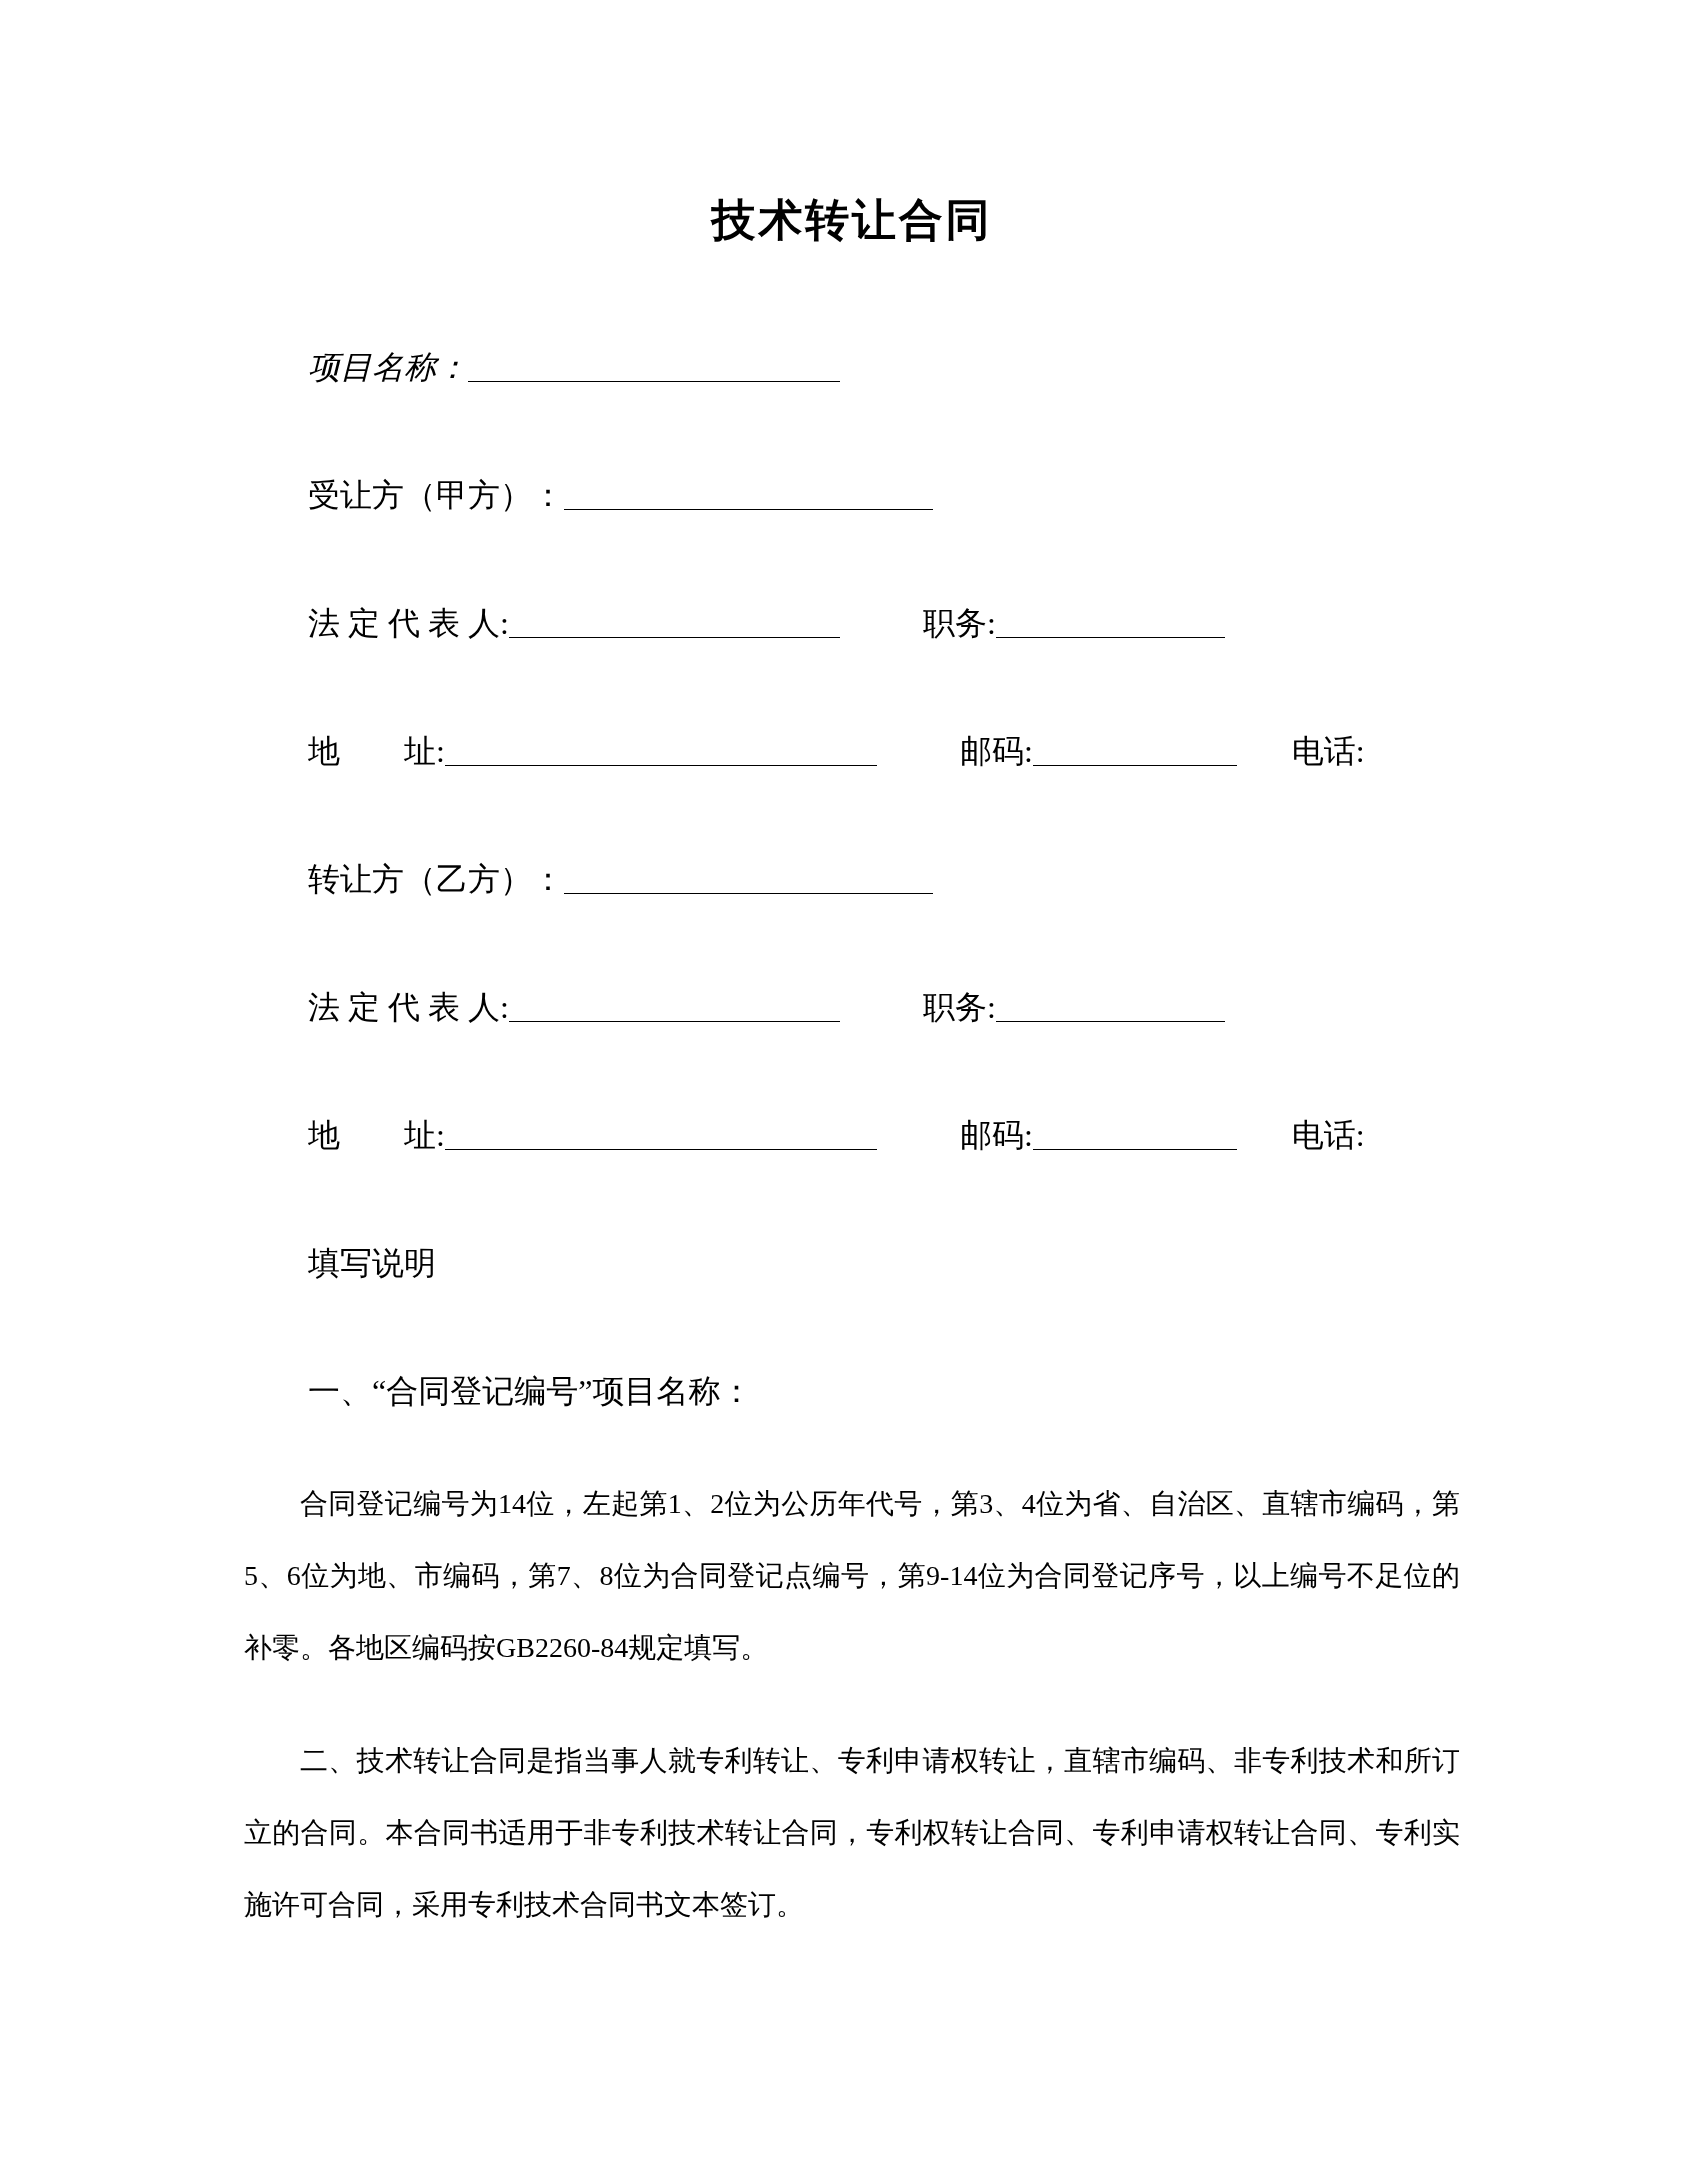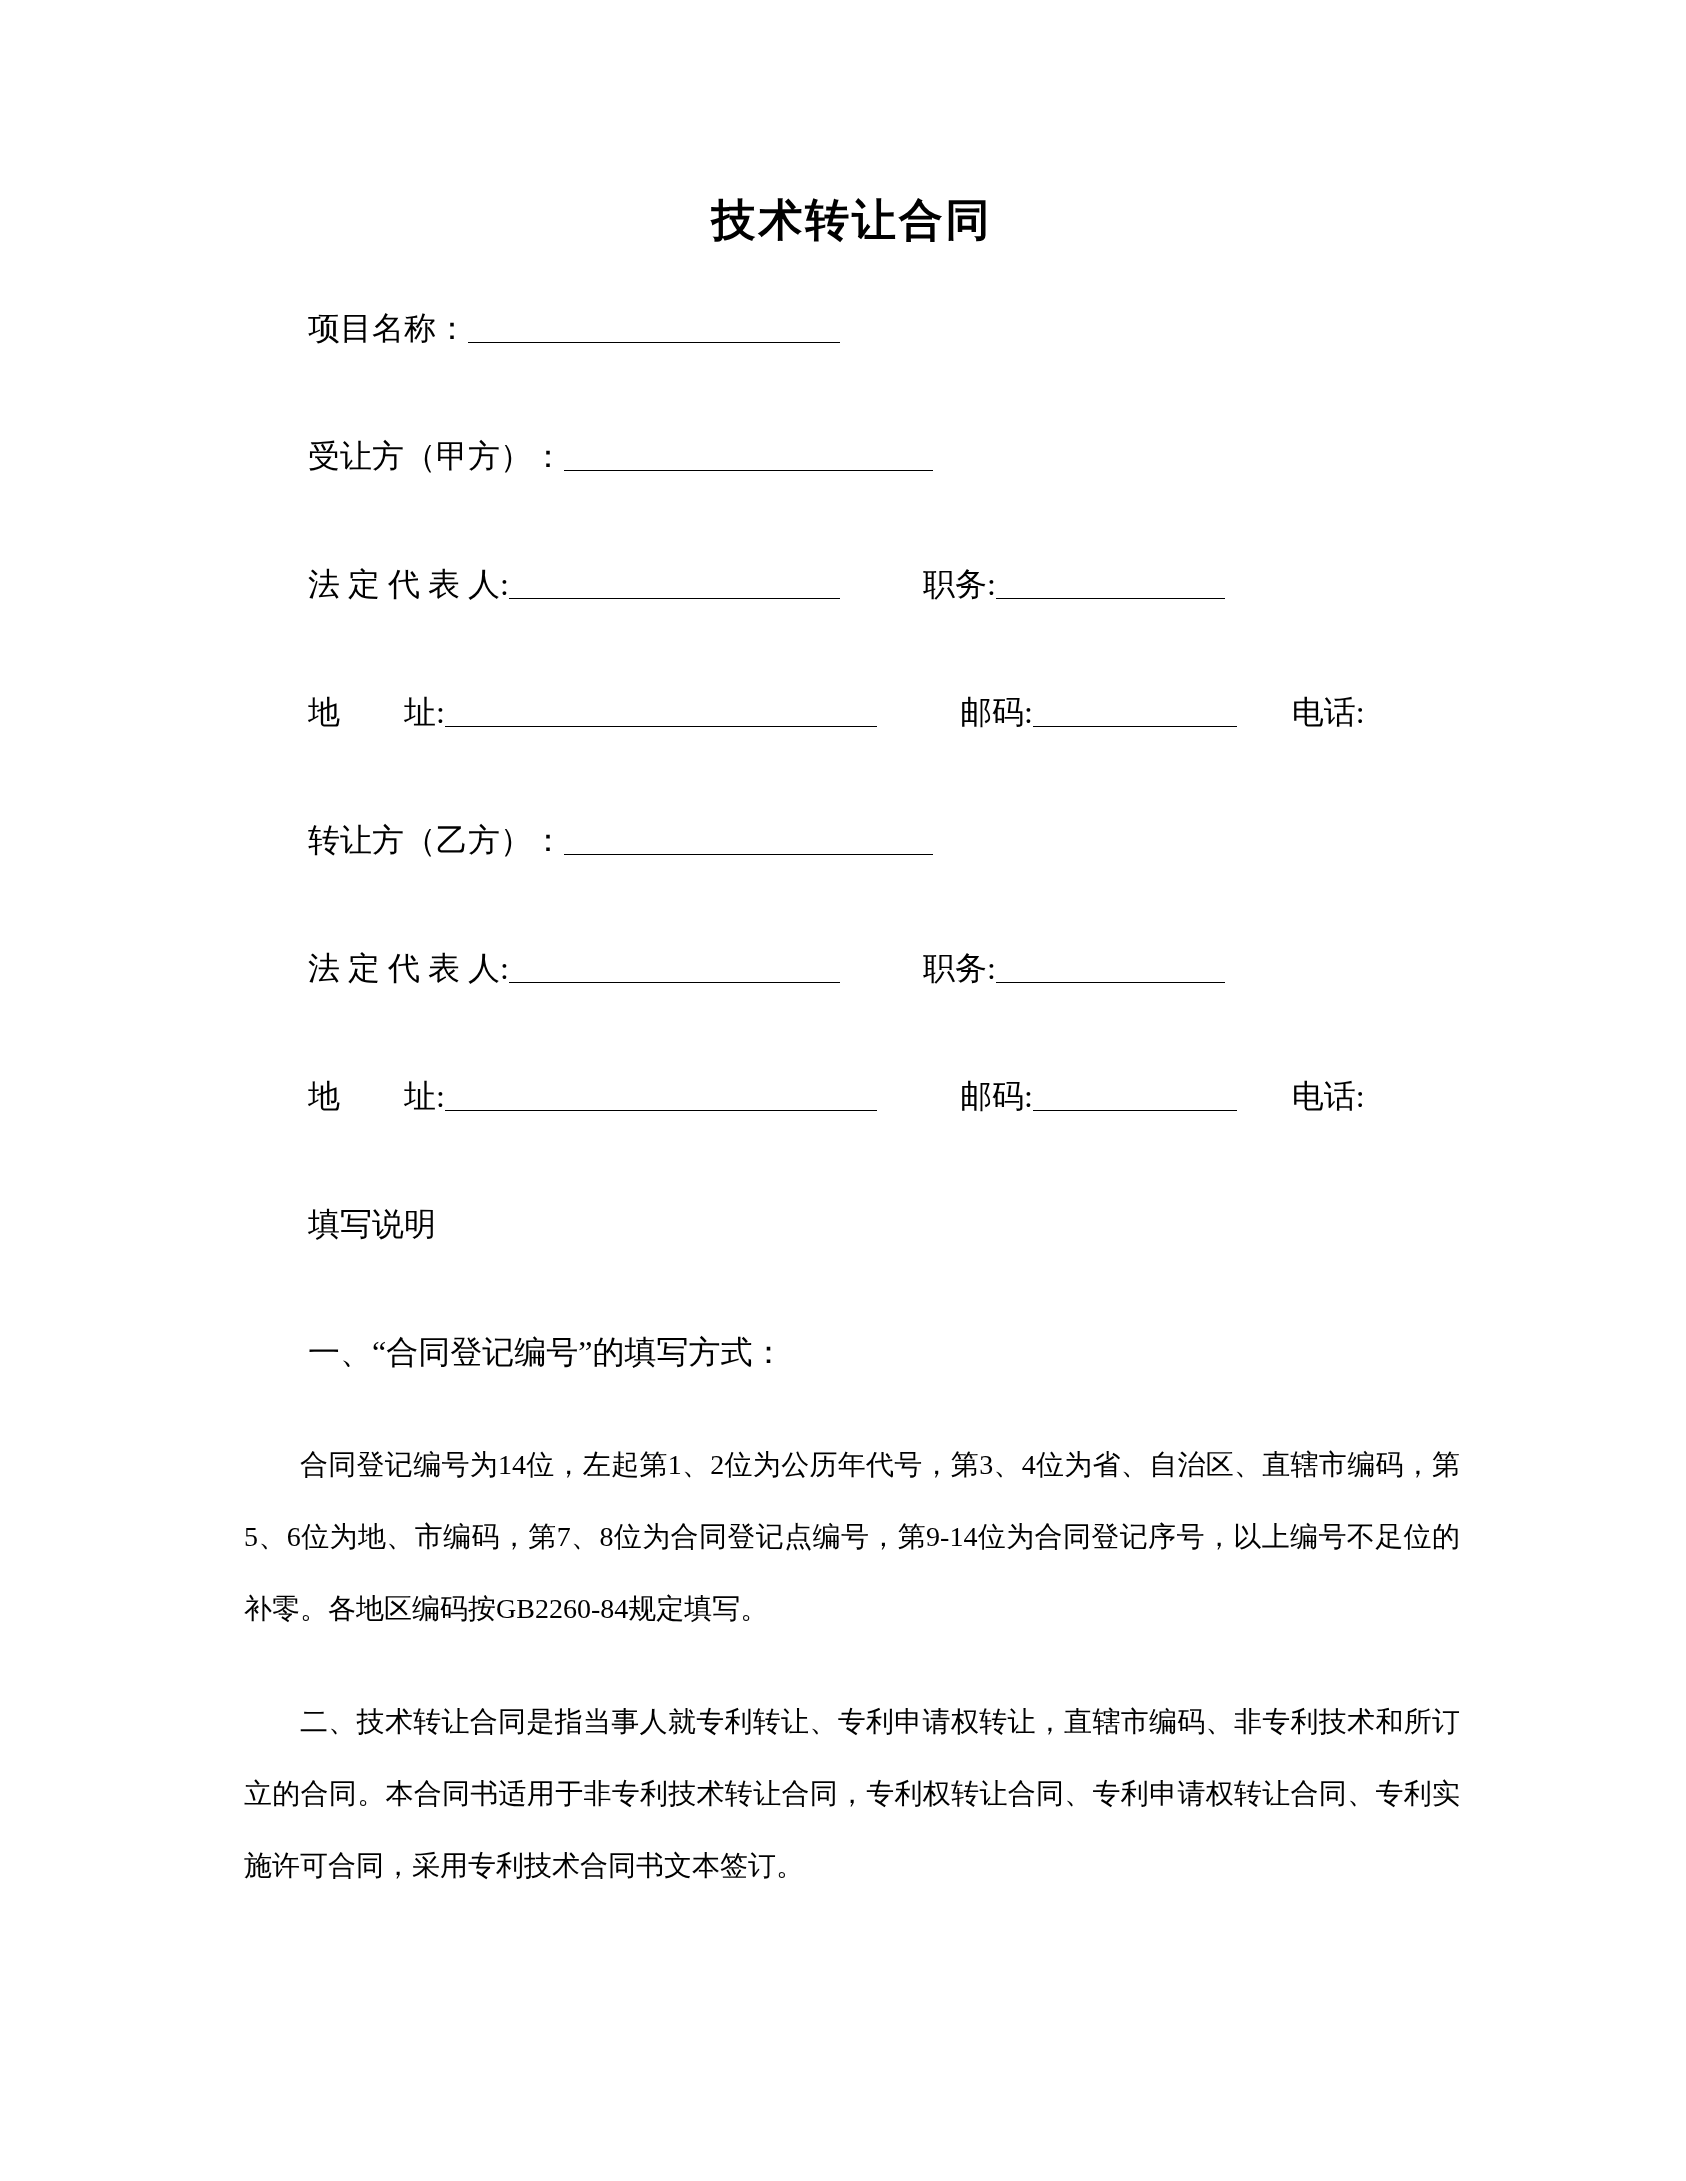--- a/index.html
+++ b/index.html
@@ -24,21 +24,21 @@
     text-align: center;
     letter-spacing: 2.8px;
   }
   .row {
     font-size: 32px;
     line-height: 44px;
     margin-top: 84px;
     text-indent: 2em;
     white-space: nowrap;
   }
-  .row.first { margin-top: 56px; }
+  .row.first { margin-top: 95px; font-style: italic; }
   .blank {
     display: inline-block;
     height: 29px;
     border-bottom: 1.8px solid #000000;
     vertical-align: -3.7px;
   }
   .blank-project  { width: 372px; }
   .blank-party    { width: 369px; }
   .blank-rep      { width: 331px; }
   .blank-position { width: 229px; }
@@ -88,21 +88,21 @@
 
   <div class="row">
     <span>地　　址:</span><span class="blank blank-address"></span><span class="gap-90">邮码:</span><span class="blank blank-postcode"></span><span class="gap-60">电话:</span>
   </div>
 
   <div class="row">
     <span>填写说明</span>
   </div>
 
   <div class="row">
-    <span>一、“合同登记编号”的填写方式：</span>
+    <span>一、“合同登记编号”项目名称：</span>
   </div>
 
   <p class="para">合同登记编号为14位，左起第1、2位为公历年代号，第3、4位为省、自治区、直辖市编码，第5、6位为地、市编码，第7、8位为合同登记点编号，第9-14位为合同登记序号，以上编号不足位的补零。各地区编码按GB2260-84规定填写。</p>
 
   <p class="para second">二、技术转让合同是指当事人就专利转让、专利申请权转让，直辖市编码、非专利技术和所订立的合同。本合同书适用于非专利技术转让合同，专利权转让合同、专利申请权转让合同、专利实施许可合同，采用专利技术合同书文本签订。</p>
 
 </div>
 
 
 </body></html>

